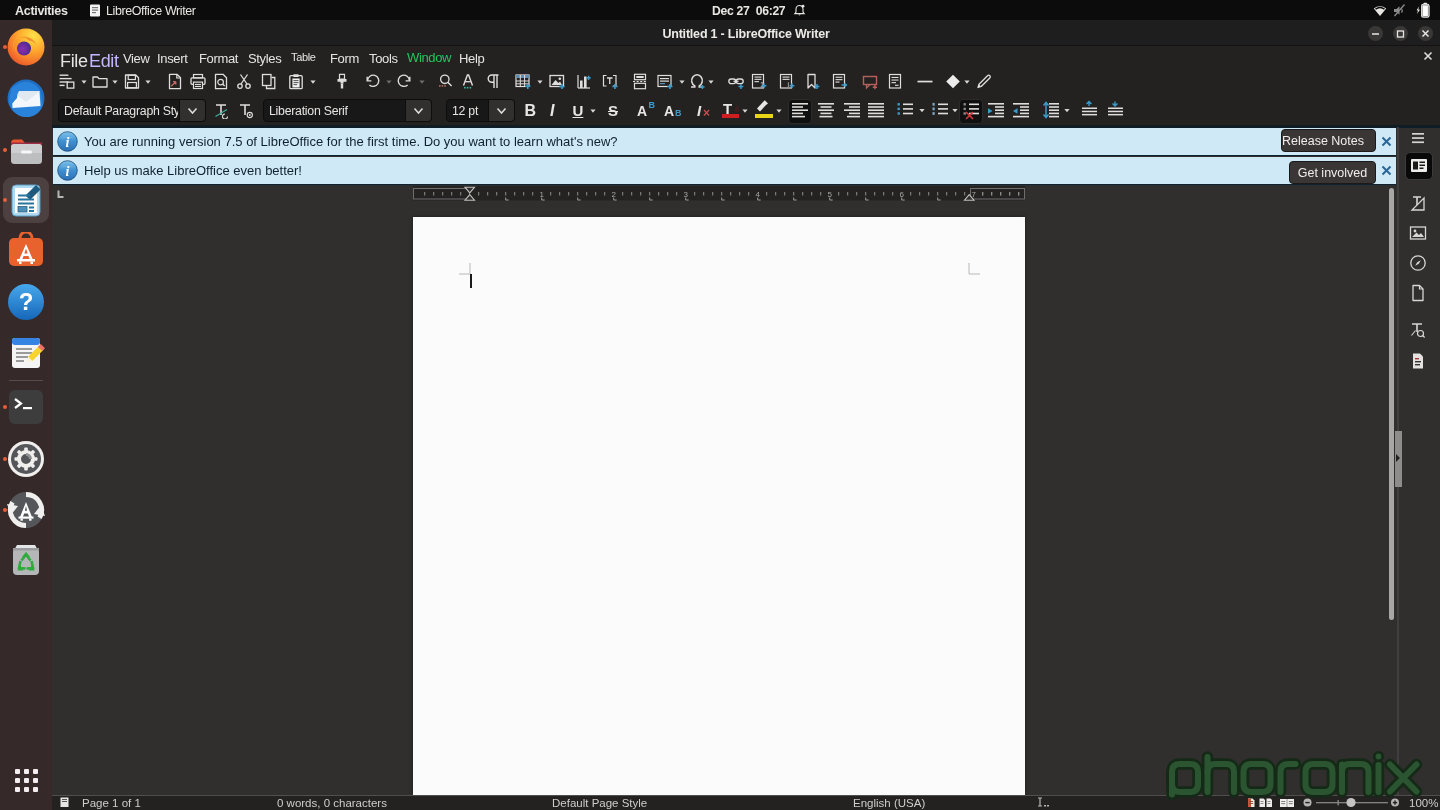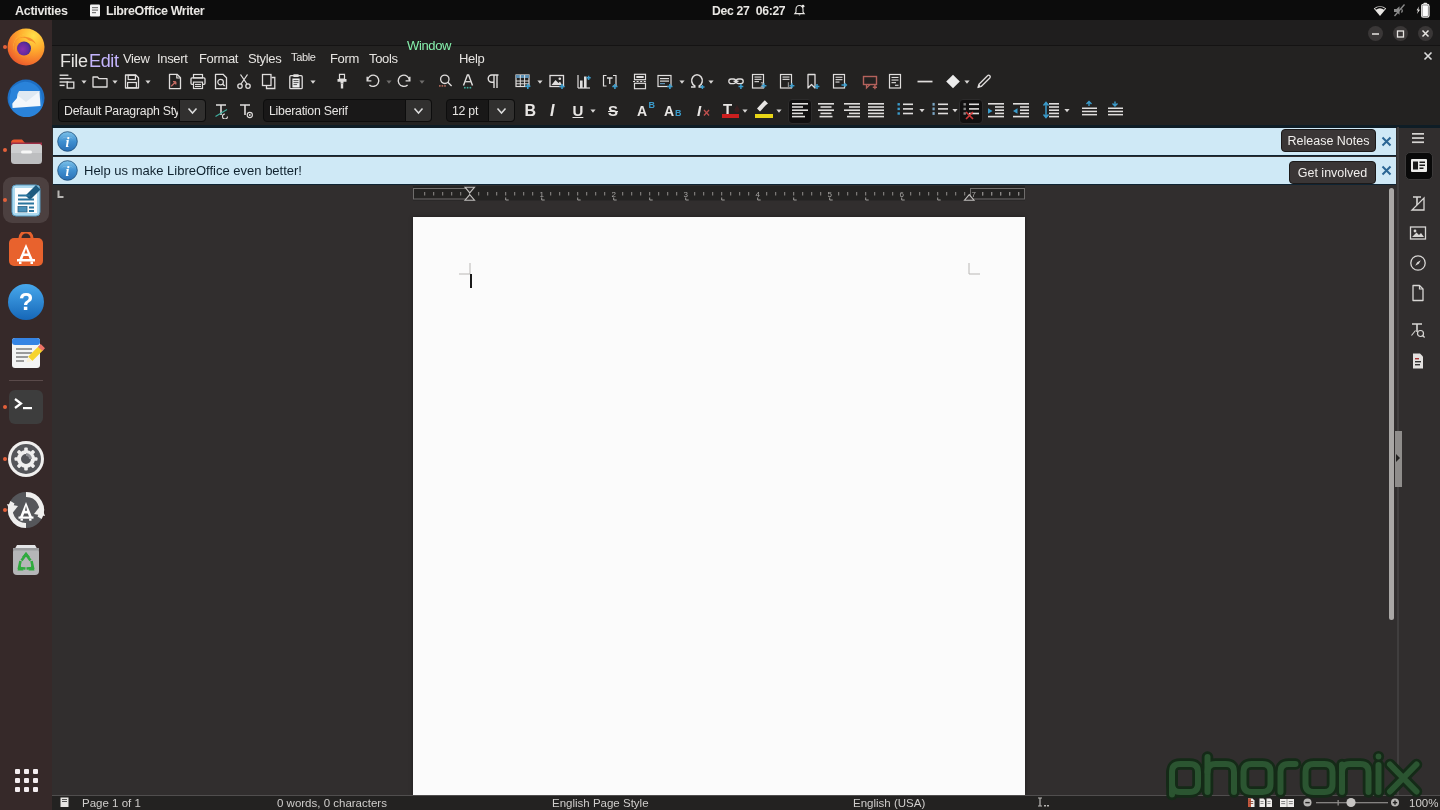--- a/index.html
+++ b/index.html
@@ -10,21 +10,21 @@
 <body>
 <div id="root">
     <div class="abs" style="left:0;top:0;width:1440px;height:20px;background:#0c0c0c"></div>
     <div class="txt" style="left:15px;top:3.5px;font-size:12.5px;letter-spacing:-0.3px;color:#e8e6e3;font-weight:700">Activities</div>
     <svg style="position:absolute;left:89px;top:4px" width="12" height="13" viewBox="0 0 12 13">
       <rect x="1" y="0.5" width="10" height="12" rx="1" fill="#f2f2f2"></rect>
       <rect x="3" y="3" width="6" height="1.2" fill="#777"></rect>
       <rect x="3" y="5.5" width="6" height="1.2" fill="#777"></rect>
       <rect x="3" y="8" width="4" height="1.2" fill="#777"></rect>
     </svg>
-    <div class="txt" style="left:106px;top:3.5px;font-size:12.5px;letter-spacing:-0.4px;color:#e8e6e3;font-weight:700">LibreOffice Writer</div>
+    <div class="txt" style="left:106px;top:3.5px;font-size:12.5px;letter-spacing:-0.4px;color:#e8e6e3;font-weight:400">LibreOffice Writer</div>
     <div class="txt" style="left:712px;top:3.5px;font-size:12.2px;letter-spacing:-0.3px;color:#e8e6e3;font-weight:700">Dec 27&nbsp;&nbsp;06:27</div>
     <svg style="position:absolute;left:793px;top:4px" width="13" height="13" viewBox="0 0 13 13">
       <path d="M6.5 1.5 C4.3 1.5 3 3.2 3 5.3 L3 8 L1.8 9.6 L11.2 9.6 L10 8 L10 5.3 C10 3.2 8.7 1.5 6.5 1.5 Z" fill="none" stroke="#e8e6e3" stroke-width="1.1"></path>
       <path d="M5.3 10.6 a1.3 1.3 0 0 0 2.4 0" fill="#e8e6e3"></path>
       <circle cx="10" cy="2.2" r="1.4" fill="#e8e6e3"></circle>
     </svg>
     <svg style="position:absolute;left:1373px;top:4px" width="14" height="13" viewBox="0 0 14 13">
       <path d="M7 12 L0.8 4.5 A10 10 0 0 1 13.2 4.5 Z" fill="#e8e6e3"></path>
       <path d="M2.5 5.2 A7.5 7.5 0 0 1 11.5 5.2" fill="none" stroke="#0c0c0c" stroke-width="1.6"></path>
     </svg>
@@ -33,20 +33,21 @@
       <path d="M8.5 4.5 A3.4 3.4 0 0 1 8.5 8.6" fill="none" stroke="#8a8a8a" stroke-width="1.2"></path>
       <line x1="1.5" y1="12" x2="11.5" y2="0.5" stroke="#8a8a8a" stroke-width="1.3"></line>
     </svg>
     <svg style="position:absolute;left:1412px;top:2px" width="18" height="17" viewBox="0 0 18 17">
       <path d="M4.6 8.2 L7.2 4.2 L6.3 7.5 L8 7.8 L4.9 12 L6 8.6 Z" fill="#e8e6e3"></path>
       <rect x="11.5" y="0.8" width="3.6" height="2" rx="0.8" fill="#ededeb"></rect>
       <rect x="9" y="1.8" width="8.6" height="14" rx="2.4" fill="#f2f0ee"></rect>
       <rect x="10.2" y="3" width="6.2" height="11.6" rx="1.4" fill="#fdfdfd" stroke="#7a7a7a" stroke-width="0.8"></rect>
     </svg>
     <div class="abs" style="left:0;top:20px;width:1440px;height:26px;background:#1f1e1e;border-bottom:1px solid #141313"></div>
+    <div class="txt" style="left:52px;top:26.5px;width:1388px;text-align:center;font-size:12.5px;letter-spacing:-0.2px;color:#eceae7;font-weight:700">Untitled 1 - LibreOffice Writer</div>
     <div class="abs" style="left:1368.0px;top:26px;width:15px;height:15px;border-radius:50%;background:#3a3737"></div>
     <div class="abs" style="left:1393.0px;top:26px;width:15px;height:15px;border-radius:50%;background:#3a3737"></div>
     <div class="abs" style="left:1418.0px;top:26px;width:15px;height:15px;border-radius:50%;background:#3a3737"></div>
     <svg style="position:absolute;left:1368px;top:26px" width="15" height="15" viewBox="0 0 15 15">
       <line x1="4" y1="8" x2="11" y2="8" stroke="#e8e6e3" stroke-width="1.5"></line>
     </svg>
     <svg style="position:absolute;left:1393px;top:26px" width="15" height="15" viewBox="0 0 15 15">
       <rect x="4.5" y="5" width="6" height="6" fill="none" stroke="#e8e6e3" stroke-width="1.3"></rect>
     </svg>
     <svg style="position:absolute;left:1418px;top:26px" width="15" height="15" viewBox="0 0 15 15">
@@ -55,21 +56,21 @@
     <div class="abs" style="left:0;top:46px;width:1440px;height:24px;background:#232221"></div>
     <div class="txt" style="left:60px;top:50.5px;font-size:18px;letter-spacing:-0.35px;color:#e6e4e1">File</div>
     <div class="txt" style="left:89px;top:50.5px;font-size:18px;letter-spacing:-0.35px;color:#c4b5fd">Edit</div>
     <div class="txt" style="left:123px;top:50.5px;font-size:13px;letter-spacing:-0.35px;color:#e6e4e1">View</div>
     <div class="txt" style="left:157px;top:50.5px;font-size:13px;letter-spacing:-0.35px;color:#e6e4e1">Insert</div>
     <div class="txt" style="left:199px;top:50.5px;font-size:13px;letter-spacing:-0.35px;color:#e6e4e1">Format</div>
     <div class="txt" style="left:248px;top:50.5px;font-size:13px;letter-spacing:-0.35px;color:#e6e4e1">Styles</div>
     <div class="txt" style="left:291px;top:50.5px;font-size:11px;letter-spacing:-0.35px;color:#e6e4e1">Table</div>
     <div class="txt" style="left:330px;top:50.5px;font-size:13px;letter-spacing:-0.35px;color:#e6e4e1">Form</div>
     <div class="txt" style="left:369px;top:50.5px;font-size:13px;letter-spacing:-0.35px;color:#e6e4e1">Tools</div>
-    <div class="txt" style="left:407px;top:38px;font-size:13px;letter-spacing:-0.35px;color:#86efac">Window</div>
+    <div class="txt" style="left:407px;top:50px;font-size:13px;letter-spacing:-0.35px;color:#22c55e">Window</div>
     <div class="txt" style="left:459px;top:50.5px;font-size:13px;letter-spacing:-0.35px;color:#e6e4e1">Help</div>
     <svg style="position:absolute;left:1422px;top:50px" width="12" height="12" viewBox="0 0 12 12">
       <path d="M2.5 2.5 L9.5 9.5 M9.5 2.5 L2.5 9.5" stroke="#dcdcdc" stroke-width="1.6"></path>
     </svg>
     <div class="abs" style="left:0;top:70px;width:1440px;height:26px;background:#232221"></div>
     <svg class="abs" style="left:0;top:0" width="1440" height="810" viewBox="0 0 1440 810" pointer-events="none">
       <g transform="translate(59,73.5)">
         <rect x="0.6" y="1" width="8.8" height="1.4" fill="#e0dedd"></rect>
         <rect x="0.6" y="4.4" width="12" height="1.4" fill="#e0dedd"></rect>
         <rect x="0.6" y="7.8" width="8.8" height="1.4" fill="#e0dedd"></rect>
@@ -406,22 +407,23 @@
         <linearGradient id="ig67" x1="0" y1="0" x2="0" y2="1">
           <stop offset="0" stop-color="#7ec3ea"></stop>
           <stop offset="0.5" stop-color="#3f8fd0"></stop>
           <stop offset="1" stop-color="#2a6fb5"></stop>
         </linearGradient>
       </defs>
       <circle cx="10.5" cy="10.5" r="9.8" fill="url(#ig67)" stroke="#1c4d79" stroke-width="0.8"></circle>
       <path d="M4 8 a8 5 0 0 1 13 0 a10 7 0 0 0 -13 0" fill="rgba(255,255,255,0.45)"></path>
       <text x="10.5" y="15.8" font-size="14" font-style="italic" font-weight="700" text-anchor="middle" fill="#fff" font-family="Liberation Serif,serif">i</text>
     </svg>
+    <div class="txt" style="left:84px;top:134px;font-size:13px;color:#10222e">You are running version 7.5 of LibreOffice for the first time. Do you want to learn what's new?</div>
     <div class="txt" style="left:84px;top:163px;font-size:13px;color:#10222e">Help us make LibreOffice even better!</div>
-    <div class="abs" style="left:1281px;top:129px;width:95px;height:23px;background:#3a3636;border:1px solid #1b1919;border-radius:4px;color:#f0eeec;font-size:12.5px;text-align:center;line-height:22px">Release Notes</div>
+    <div class="abs" style="left:1281px;top:129px;width:95px;height:23px;background:#3a3636;border:1px solid #1b1919;border-radius:4px;color:#f0eeec;font-size:12.5px;line-height:22px">Release Notes</div>
     <div class="abs" style="left:1289px;top:160.5px;width:87px;height:23px;background:#3a3636;border:1px solid #1b1919;border-radius:4px;color:#f0eeec;font-size:12.5px;text-align:center;line-height:22px">Get involved</div>
     <svg style="position:absolute;left:1381px;top:136px" width="11" height="11" viewBox="0 0 11 11">
       <path d="M1.5 1.5 L9.5 9.5 M9.5 1.5 L1.5 9.5" stroke="#2b6694" stroke-width="2"></path>
     </svg>
     <svg style="position:absolute;left:1381px;top:165px" width="11" height="11" viewBox="0 0 11 11">
       <path d="M1.5 1.5 L9.5 9.5 M9.5 1.5 L1.5 9.5" stroke="#2b6694" stroke-width="2"></path>
     </svg>
     <div class="abs" style="left:52px;top:186px;width:1345px;height:609px;background:#312e2e"></div>
     <svg style="position:absolute;left:57px;top:190px" width="9" height="9" viewBox="0 0 9 9">
       <path d="M1.5 0.5 L1.5 7 L6.5 7" fill="none" stroke="#b8b6b4" stroke-width="2"></path>
@@ -575,21 +577,21 @@
       <rect x="6" y="12" width="5" height="1.4" fill="#333"></rect>
     </svg>
     <div class="abs" style="left:52px;top:795px;width:1388px;height:15px;background:#232221;border-top:1px solid #504e4e"></div>
     <svg style="position:absolute;left:60px;top:797px" width="12" height="11" viewBox="0 0 12 11">
       <rect x="0.5" y="0.5" width="8" height="9.5" fill="#e8e6e4"></rect>
       <rect x="2" y="2" width="5" height="1" fill="#555"></rect>
       <rect x="2" y="4" width="5" height="1" fill="#555"></rect>
     </svg>
     <div class="txt" style="left:82px;top:797px;font-size:11.5px;color:#cfcdcb">Page 1 of 1</div>
     <div class="txt" style="left:277px;top:797px;font-size:11.5px;color:#cfcdcb">0 words, 0 characters</div>
-    <div class="txt" style="left:552px;top:797px;font-size:11.5px;color:#cfcdcb">English Page Style</div>
+    <div class="txt" style="left:552px;top:797px;font-size:11.5px;color:#cfcdcb">Default Page Style</div>
     <div class="txt" style="left:853px;top:797px;font-size:11.5px;color:#cfcdcb">English (USA)</div>
     <svg style="position:absolute;left:1037px;top:797px" width="16" height="11" viewBox="0 0 16 11">
       <path d="M1 1 L5 1 M3 1 L3 9 M1 9 L5 9" stroke="#b8b6b4" stroke-width="1.2" fill="none"></path>
       <rect x="7" y="8" width="2" height="1.5" fill="#b8b6b4"></rect>
       <rect x="10" y="8" width="2" height="1.5" fill="#b8b6b4"></rect>
     </svg>
     <svg style="position:absolute;left:1247px;top:797.5px" width="9" height="10" viewBox="0 0 9 10">
       <path d="M1 0.5 L5.5 0.5 L7.5 2.5 L7.5 9 L1 9 Z" fill="#f0eeec"></path>
       <path d="M1 0.5 L4 0.5 L4 9 L1 9 Z" fill="#c4573c"></path>
       <rect x="2.2" y="3" width="4" height="0.9" fill="#8a4a3a"></rect>

